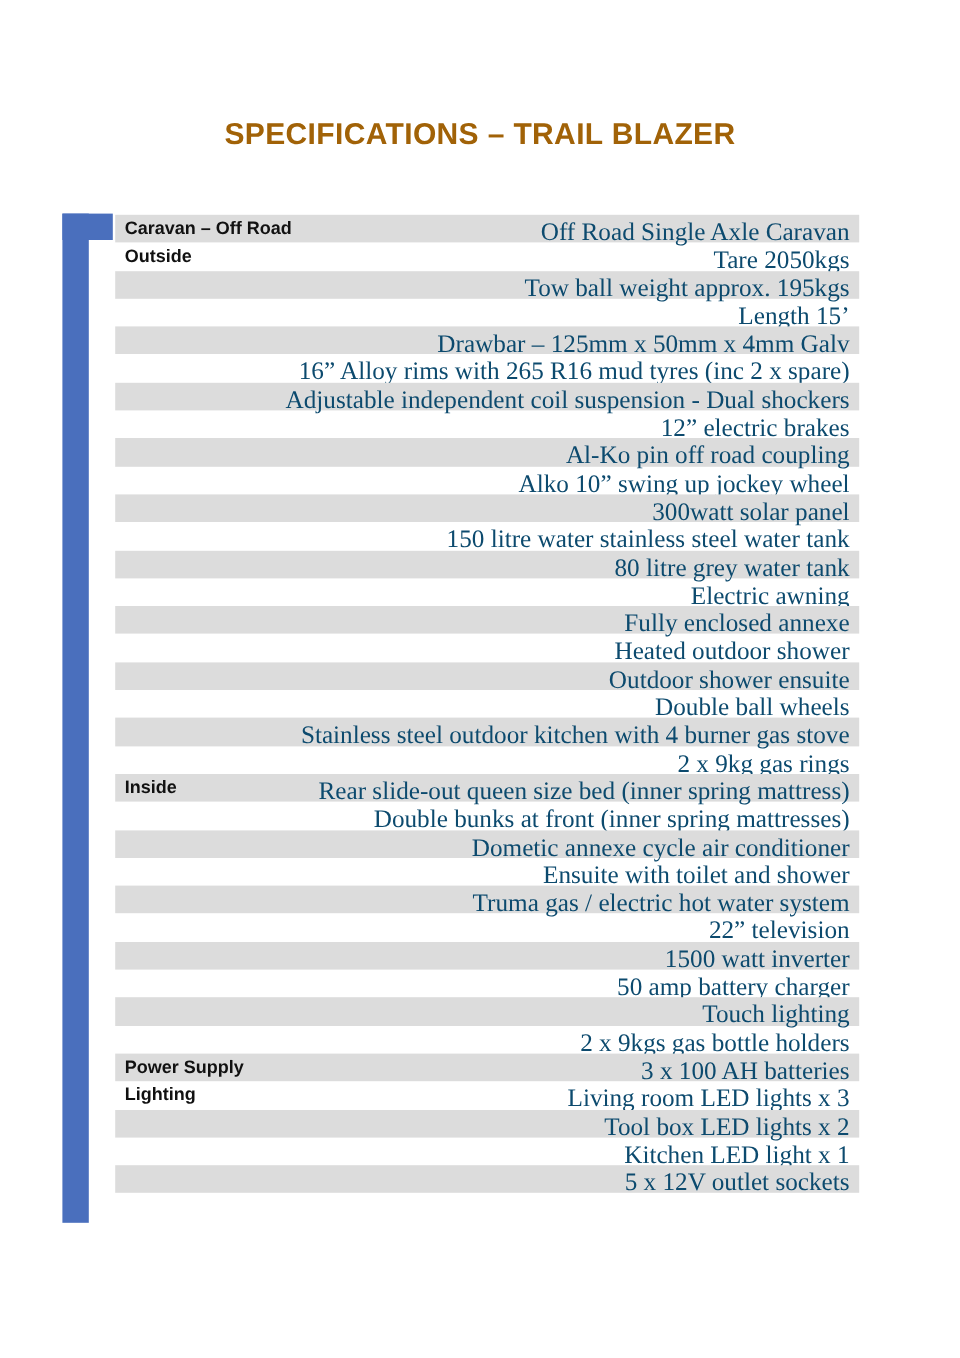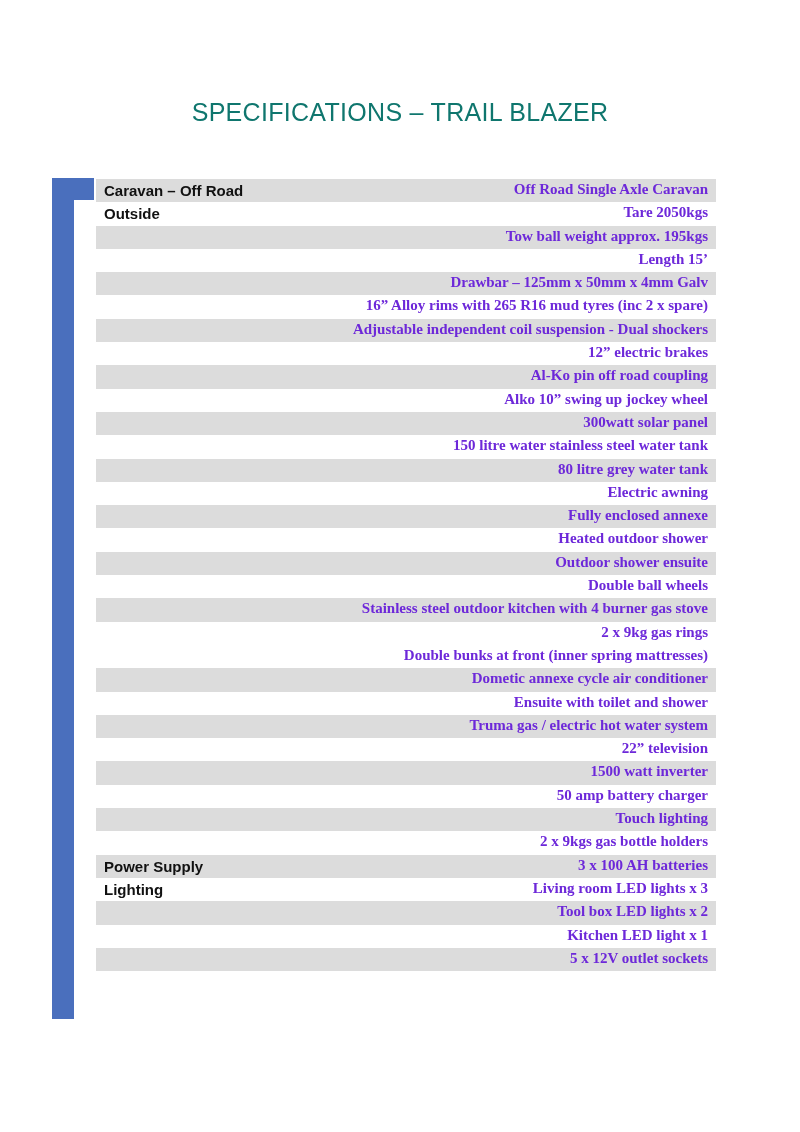--- a/index.html
+++ b/index.html
@@ -1,33 +1,33 @@
 <!DOCTYPE html>
 <html><head>
 <meta charset="utf-8">
 <style>
   html, body { margin: 0; padding: 0; background: #ffffff; }
   body { width: 800px; height: 1132px; position: relative; overflow: hidden; }
   .title {
     position: absolute; left: 0; top: 98px; width: 800px; text-align: center;
-    font-family: "Liberation Sans", sans-serif; font-weight: normal; font-size: 25px;
-    color: #0f766e; letter-spacing: 0.3px;
+    font-family: "Liberation Sans", sans-serif; font-weight: bold; font-size: 25px;
+    color: #a16207; letter-spacing: 0.3px;
   }
   .bar-vert { position: absolute; left: 52px; top: 178px; width: 22px; height: 841px; background: #4a6fbd; }
   .bar-cap { position: absolute; left: 52px; top: 178px; width: 42px; height: 22px; background: #4a6fbd; }
   .table { position: absolute; left: 96px; top: 179px; width: 620px; }
   .row { position: relative; height: 23.3px; }
   .row.shaded { background: #dcdcdc; text-align: center; }
   .row .section {
     position: absolute; left: 8px; top: 3px;
     font-family: "Liberation Sans", sans-serif; font-weight: bold; font-size: 15px; color: #111;
   }
   .row .spec {
     position: absolute; right: 8px; top: 2px;
-    font-family: "Liberation Serif", serif; font-size: 15px; color: #6d28d9; white-space: nowrap; font-weight: bold;
+    font-family: "Liberation Serif", serif; font-size: 21px; color: #0c4a6e; white-space: nowrap;
   }
 </style>
 </head>
 <body>
 
 <div class="title">SPECIFICATIONS – TRAIL BLAZER</div>
 <div class="bar-vert"></div>
 <div class="bar-cap"></div>
 
 <div class="table" id="spec-table">
@@ -104,20 +104,24 @@
       <span class="spec">Double ball wheels</span>
     </div>
     <div class="row shaded">
       <span class="section"></span>
       <span class="spec">Stainless steel outdoor kitchen with 4 burner gas stove</span>
     </div>
     <div class="row">
       <span class="section"></span>
       <span class="spec">2 x 9kg gas rings</span>
     </div>
+    <div class="row shaded">
+      <span class="section">Inside</span>
+      <span class="spec">Rear slide-out queen size bed (inner spring mattress)</span>
+    </div>
     <div class="row">
       <span class="section"></span>
       <span class="spec">Double bunks at front (inner spring mattresses)</span>
     </div>
     <div class="row shaded">
       <span class="section"></span>
       <span class="spec">Dometic annexe cycle air conditioner</span>
     </div>
     <div class="row">
       <span class="section"></span>

